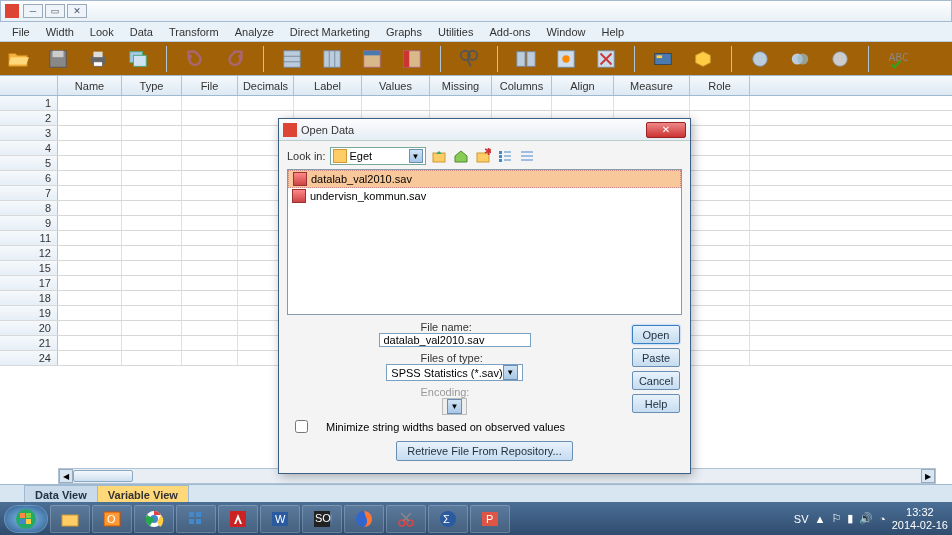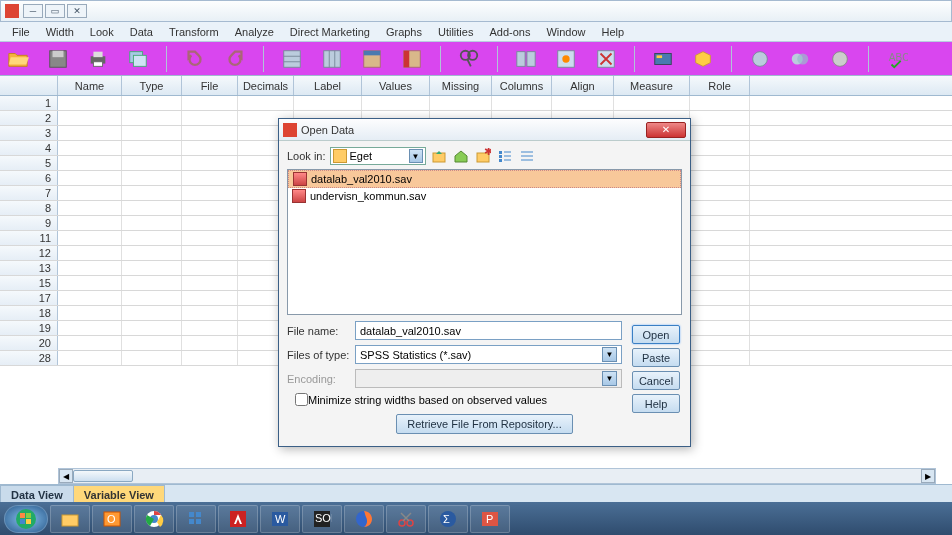--- a/index.html
+++ b/index.html
@@ -10,21 +10,21 @@
 .titlebar .icon { width: 14px; height: 14px; background: #d43; margin-right: 4px; }
 .titlebar .title { flex: 1; color: #333; }
 .winctrl { display: flex; gap: 2px; }
 .winctrl div { width: 20px; height: 14px; border: 1px solid #9ab; background: #eef4f9; display: flex; align-items: center; justify-content: center; font-size: 9px; color: #456; cursor: pointer; }
 
 
 .menubar { height: 20px; background: #eaf2f9; border-bottom: 1px solid #b8cde0; display: flex; align-items: center; padding: 0 4px; }
 .menubar span { padding: 2px 8px; color: #333; cursor: pointer; }
 
 
-.toolbar { height: 34px; background: #d946ef; border-bottom: 1px solid #9fb9d0; display: flex; align-items: center; padding: 2px 4px; gap: 12px; }
+.toolbar { height: 34px; background: #a16207; border-bottom: 1px solid #9fb9d0; display: flex; align-items: center; padding: 2px 4px; gap: 12px; }
 .tbicon { width: 28px; height: 28px; display: flex; align-items: center; justify-content: center; border: 1px solid transparent; }
 .tbicon svg { width: 22px; height: 22px; }
 .tbsep { width: 1px; height: 26px; background: #b0c4d8; margin: 0 2px; }
 
 
 .colheaders { height: 20px; background: linear-gradient(#f5f9fc, #dde9f3); border-bottom: 1px solid #9fb9d0; display: flex; }
 .rowhead-spacer { width: 58px; border-right: 1px solid #b0c4d8; background: linear-gradient(#f5f9fc, #dde9f3); }
 .colhead { border-right: 1px solid #b0c4d8; display: flex; align-items: center; justify-content: center; color: #333; }
 
 
@@ -34,21 +34,21 @@
 .rownum { width: 58px; background: linear-gradient(#f5f9fc, #e6eef6); border-right: 1px solid #b0c4d8; display: flex; align-items: center; justify-content: flex-end; padding-right: 6px; color: #333; }
 .cell { border-right: 1px solid #e0e0e0; }
 .hscroll { position: absolute; left: 58px; right: 16px; bottom: 0; height: 16px; background: #e8eef4; border: 1px solid #b0c4d8; }
 .hscroll .thumb { position: absolute; left: 14px; top: 1px; width: 60px; height: 12px; background: linear-gradient(#f4f8fb,#cddff0); border: 1px solid #8aa8c2; border-radius: 2px; }
 .hscroll .arr { position: absolute; top: 0; width: 14px; height: 14px; background: #d8e6f2; border: 1px solid #9ab; display: flex; align-items: center; justify-content: center; font-size: 8px; }
 .hscroll .arr.l { left: 0; } .hscroll .arr.r { right: 0; }
 
 
 .tabs { height: 20px; background: #d8e6f2; border-top: 1px solid #9fb9d0; display: flex; align-items: flex-end; }
 .tab { padding: 3px 10px; border: 1px solid #9fb9d0; border-bottom: none; margin-right: -1px; font-weight: bold; }
-.tab.inactive { background: #c9dbeb; color: #234; }
+.tab.inactive { background: #c9dbeb; color: #234; margin-left: 24px; }
 .tab.active { background: #ffd87a; color: #333; }
 
 
 .status { height: 18px; background: #eaf2f9; border-top: 1px solid #9fb9d0; display: flex; align-items: center; padding: 0 6px; color: #333; }
 .status .left { flex: 1; }
 .status .proc { margin-right: 20px; }
 .status .uni { border: 1px solid #b0c4d8; padding: 0 6px; }
 
 
 .taskbar { position: absolute; bottom: 0; left: 0; right: 0; height: 33px; background: linear-gradient(#4b6f96, #2f4c6e); display: flex; align-items: center; padding: 0 4px; }
@@ -66,31 +66,31 @@
 .dlg-row { display: flex; align-items: center; margin-bottom: 4px; gap: 4px; }
 .dlg-row label { color: #333; }
 .lookcombo { width: 96px; height: 18px; border: 1px solid #7a9; background: #fff; display: flex; align-items: center; padding: 0 2px; }
 .lookcombo .fold { width: 14px; height: 14px; background: #fc6; border: 1px solid #c93; margin-right: 3px; }
 .lookcombo .arr { margin-left: auto; width: 14px; height: 14px; background: linear-gradient(#cfe3f5,#a8c8e6); border: 1px solid #6a8fb2; font-size: 8px; display: flex; align-items: center; justify-content: center; }
 .dlg-iconbtn { width: 18px; height: 18px; display: flex; align-items: center; justify-content: center; }
 .file-list { height: 146px; border: 1px solid #89a; background: #fff; overflow: auto; margin-bottom: 6px; }
 .file-item { display: flex; align-items: center; padding: 1px 4px; gap: 4px; }
 .file-item.selected { background: #f8c89a; border: 1px dotted #c88; }
 .file-icon { width: 14px; height: 14px; background: linear-gradient(#f88,#c44); border: 1px solid #933; }
-.formrow { display: flex; align-items: center; margin-bottom: 5px; }
+.formrow { display: flex; align-items: center; margin-bottom: 5px; flex-direction: column; }
 .formrow label { width: 68px; color: #333; }
 .formrow input, .formrow .combo { flex: 1; height: 19px; border: 1px solid #7aa0c4; background: #fff; padding: 0 4px; }
 .formrow .combo { display: flex; align-items: center; }
 .formrow .combo .arr { margin-left: auto; width: 15px; height: 15px; background: linear-gradient(#cfe3f5,#a8c8e6); border: 1px solid #6a8fb2; font-size: 8px; display: flex; align-items: center; justify-content: center; }
 .formrow.disabled label { color: #999; }
 .formrow.disabled .combo { background: #eee; border-color: #bbb; }
 .dlg-btns { position: absolute; right: 10px; top: 206px; display: flex; flex-direction: column; gap: 4px; }
 .dlg-btn { width: 48px; height: 19px; border: 1px solid #6a8fb2; background: linear-gradient(#e8f2fb,#c5dcf0); display: flex; align-items: center; justify-content: center; color: #234; cursor: pointer; border-radius: 2px; }
 .dlg-btn.primary { border: 1px solid #3a7fc4; box-shadow: 0 0 2px #6af; }
-.chkrow { display: flex; align-items: center; gap: 0; margin: 4px 0 8px 8px; }
+.chkrow { display: flex; align-items: center; gap: 18px; margin: 4px 0 8px 8px; }
 .repo-btn { display: block; margin: 4px auto 6px; padding: 3px 10px; border: 1px solid #6a8fb2; background: linear-gradient(#e8f2fb,#c5dcf0); color: #234; cursor: pointer; border-radius: 2px; }
 .formarea { margin-right: 60px; }
 </style>
 </head>
 <body>
 
 <div class="titlebar">
   <div class="icon"></div>
   <div class="winctrl">
     <div>─</div>
@@ -408,34 +408,20 @@
         <div class="cell" style="width: 56px;"></div>
         <div class="cell" style="width: 68px;"></div>
         <div class="cell" style="width: 68px;"></div>
         <div class="cell" style="width: 62px;"></div>
         <div class="cell" style="width: 60px;"></div>
         <div class="cell" style="width: 62px;"></div>
         <div class="cell" style="width: 76px;"></div>
         <div class="cell" style="width: 60px;"></div>
       </div>
       <div class="gridrow">
-        <div class="rownum">13</div>
-        <div class="cell" style="width: 64px;"></div>
-        <div class="cell" style="width: 60px;"></div>
-        <div class="cell" style="width: 56px;"></div>
-        <div class="cell" style="width: 56px;"></div>
-        <div class="cell" style="width: 68px;"></div>
-        <div class="cell" style="width: 68px;"></div>
-        <div class="cell" style="width: 62px;"></div>
-        <div class="cell" style="width: 60px;"></div>
-        <div class="cell" style="width: 62px;"></div>
-        <div class="cell" style="width: 76px;"></div>
-        <div class="cell" style="width: 60px;"></div>
-      </div>
-      <div class="gridrow">
         <div class="rownum">15</div>
         <div class="cell" style="width: 64px;"></div>
         <div class="cell" style="width: 60px;"></div>
         <div class="cell" style="width: 56px;"></div>
         <div class="cell" style="width: 56px;"></div>
         <div class="cell" style="width: 68px;"></div>
         <div class="cell" style="width: 68px;"></div>
         <div class="cell" style="width: 62px;"></div>
         <div class="cell" style="width: 60px;"></div>
         <div class="cell" style="width: 62px;"></div>
@@ -492,21 +478,35 @@
         <div class="cell" style="width: 56px;"></div>
         <div class="cell" style="width: 68px;"></div>
         <div class="cell" style="width: 68px;"></div>
         <div class="cell" style="width: 62px;"></div>
         <div class="cell" style="width: 60px;"></div>
         <div class="cell" style="width: 62px;"></div>
         <div class="cell" style="width: 76px;"></div>
         <div class="cell" style="width: 60px;"></div>
       </div>
       <div class="gridrow">
-        <div class="rownum">28</div>
+        <div class="rownum">21</div>
+        <div class="cell" style="width: 64px;"></div>
+        <div class="cell" style="width: 60px;"></div>
+        <div class="cell" style="width: 56px;"></div>
+        <div class="cell" style="width: 56px;"></div>
+        <div class="cell" style="width: 68px;"></div>
+        <div class="cell" style="width: 68px;"></div>
+        <div class="cell" style="width: 62px;"></div>
+        <div class="cell" style="width: 60px;"></div>
+        <div class="cell" style="width: 62px;"></div>
+        <div class="cell" style="width: 76px;"></div>
+        <div class="cell" style="width: 60px;"></div>
+      </div>
+      <div class="gridrow">
+        <div class="rownum">24</div>
         <div class="cell" style="width: 64px;"></div>
         <div class="cell" style="width: 60px;"></div>
         <div class="cell" style="width: 56px;"></div>
         <div class="cell" style="width: 56px;"></div>
         <div class="cell" style="width: 68px;"></div>
         <div class="cell" style="width: 68px;"></div>
         <div class="cell" style="width: 62px;"></div>
         <div class="cell" style="width: 60px;"></div>
         <div class="cell" style="width: 62px;"></div>
         <div class="cell" style="width: 76px;"></div>
@@ -698,13 +698,25 @@
         <circle cx="10" cy="10" r="8" fill="#2a5aa0"></circle>
         <text x="5" y="14" font-size="9" fill="#fff">Σ</text>
       </svg>
     </div>
   <div class="taskbtn">
       <svg width="20" height="20">
         <rect x="2" y="3" width="16" height="14" fill="#d54"></rect>
         <text x="6" y="14" font-size="10" fill="#fff">P</text>
       </svg>
     </div>
+  <div class="tray">
+    <span>SV</span>
+    <span>▲</span>
+    <span>⚐</span>
+    <span>▮</span>
+    <span>🔊</span>
+    <span>◔</span>
+    <div class="clock">
+      <div>13:32</div>
+      <div>2014-02-16</div>
+    </div>
+  </div>
 </div>
 
 </body></html>

